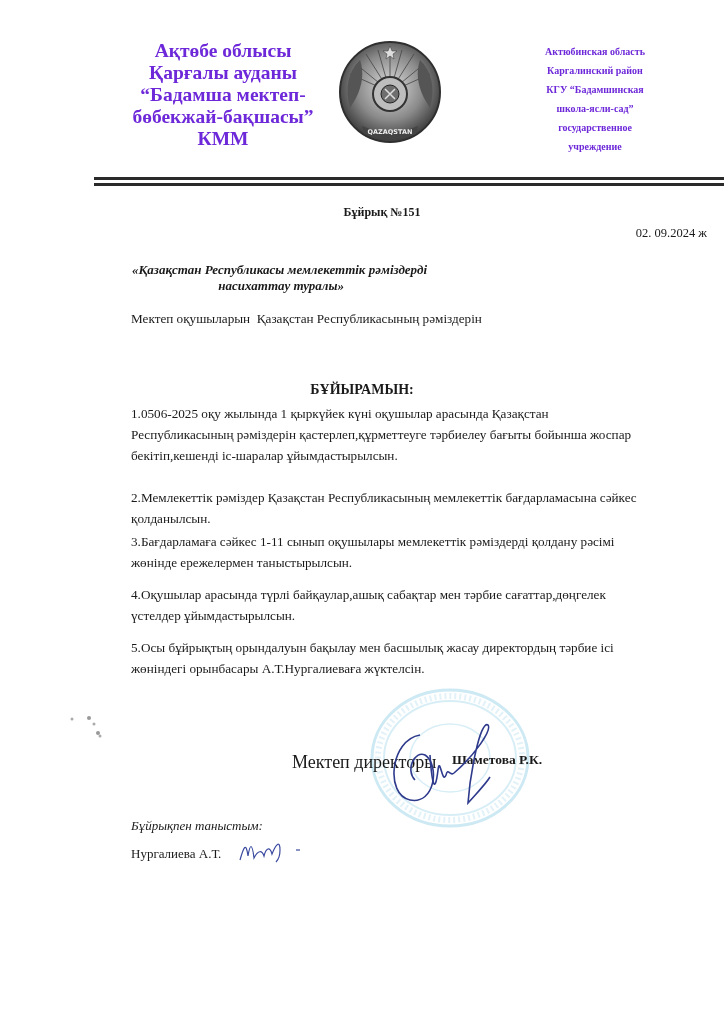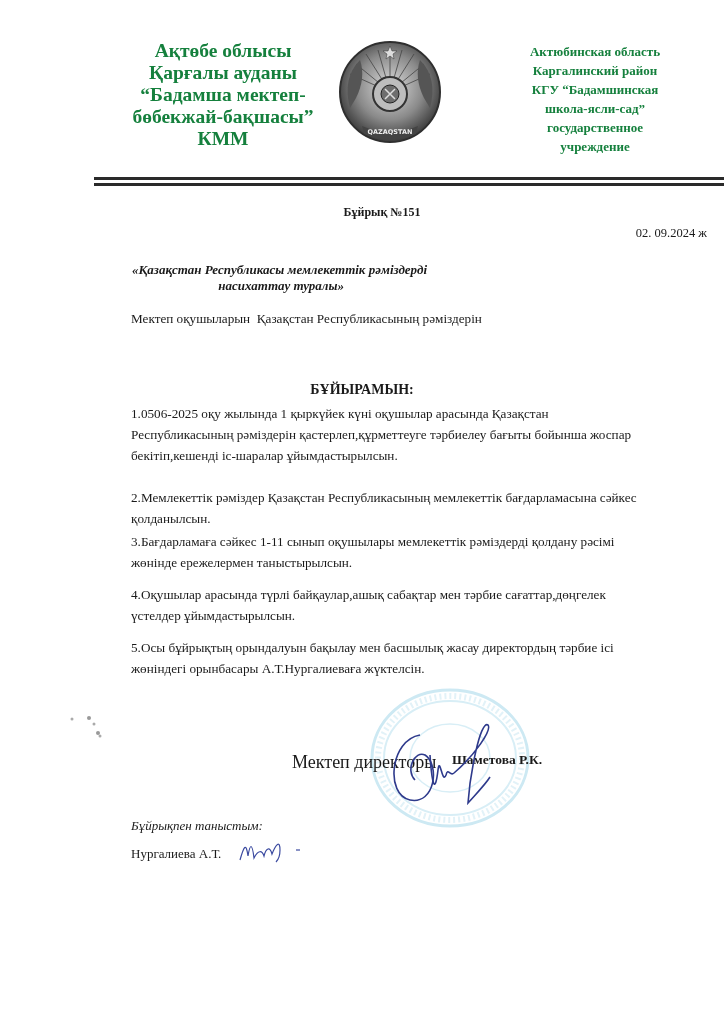--- a/index.html
+++ b/index.html
@@ -2,24 +2,24 @@
 <html><head>
 <meta charset="utf-8">
 <style>
   html, body { margin: 0; padding: 0; }
   body {
     width: 724px; height: 1024px; background: #ffffff; position: relative; overflow: hidden;
     font-family: "Liberation Serif", "DejaVu Serif", serif; color: #1a1a1a;
   }
   .abs { position: absolute; }
   .hdr {
-    font-weight: bold; text-align: center; color: #15803d;
+    font-weight: bold; text-align: center; color: #6d28d9;
   }
   .hdr-left { left: 128px; top: 40px; width: 190px; font-size: 19.5px; line-height: 22px; }
-  .hdr-right { left: 495px; top: 42px; width: 200px; font-size: 13px; line-height: 19px; }
+  .hdr-right { left: 495px; top: 42px; width: 200px; font-size: 10px; line-height: 19px; }
   .emblem { left: 336px; top: 38px; width: 108px; height: 112px; }
   .rule1 { left: 94px; top: 177px; width: 630px; height: 3px; background: #2a2a2a; }
   .rule2 { left: 94px; top: 183px; width: 630px; height: 3px; background: #2a2a2a; }
   .order-title { left: 0; width: 724px; top: 205px; text-align: center; font-weight: bold; font-size: 12px; margin-left: 20px; }
   .order-date { right: 17px; top: 226px; font-size: 12.5px; }
   .subject { left: 132px; top: 262px; font-style: italic; font-weight: bold; font-size: 13px; line-height: 16px; }
   .para { left: 131px; width: 570px; font-size: 13.2px; line-height: 21px; }
   .p-intro { top: 308px; }
   .buiramyn { left: 0; width: 724px; top: 382px; text-align: center; font-weight: bold; font-size: 14px; }
   .item1 { top: 403px; }

